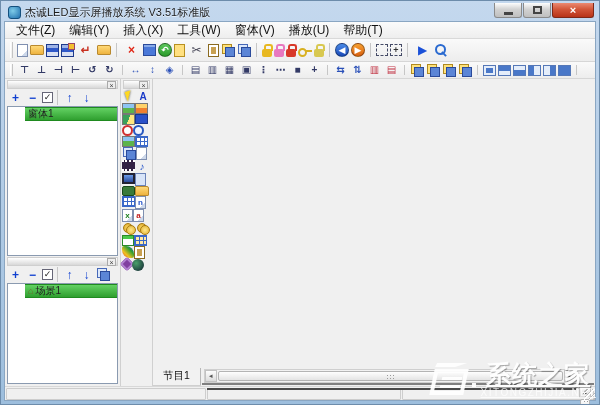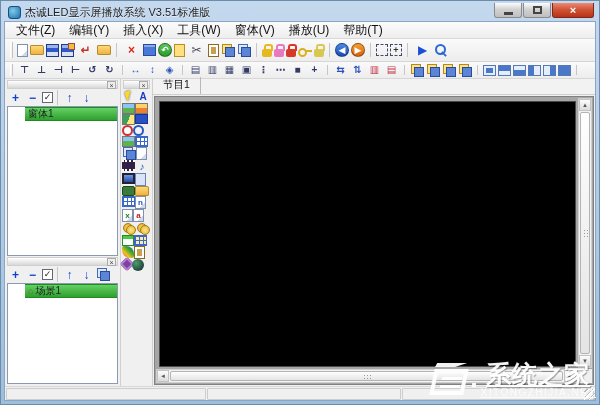--- a/index.html
+++ b/index.html
@@ -108,21 +108,21 @@
   .list1{flex:3;min-height:0;}
   .list2{flex:2;min-height:0;margin-bottom:2px;}
   .li{height:14px;display:flex;align-items:center;font-size:10px;padding-left:3px;color:#222;gap:2px;}
   .li.sel{background:linear-gradient(#63d163,#2f9f2f);border-top:1px solid #1f8a1f;border-bottom:1px solid #1f8a1f;}
   .li .mini{font-size:9px;color:#7a5a2a;line-height:1;}
   .descbar{height:15px;flex:none;border-top:1px solid #fff;font-size:9.5px;color:#222;display:flex;align-items:center;padding-left:3px;}
   
   .palcol{width:32px;flex:none;display:flex;flex-direction:column;background:#f0f0f0;border-right:1px solid #d0d0d0;}
   .pal{display:flex;flex-wrap:wrap;width:30px;padding:1px 0 0 1px;align-content:flex-start;}
   
-  .main{flex:1;display:flex;flex-direction:column;min-width:0;}
+  .main{flex:1;display:flex;flex-direction:row;min-width:0;align-items:flex-end;}
   .tabbar{height:16px;background:#f2f2f2;border-bottom:1px solid #cfcfcf;display:flex;align-items:flex-end;flex:none;}
   .tab{font-size:10.5px;color:#111;padding:1px 10px 2px 10px;border-right:1px solid #b8b8b8;}
   .view{flex:1;position:relative;background:#a6a6a6;border:1px solid #808080;margin:1px;min-height:0;}
   .canvas{position:absolute;left:4px;top:4px;right:17px;bottom:17px;background:#000;border:1px solid #4a4a4a;}
   .vscroll{position:absolute;right:1px;top:1px;bottom:16px;width:14px;background:#f2f2f2;border:1px solid #cfcfcf;
            display:flex;flex-direction:column;}
   .hscroll{position:absolute;left:1px;right:16px;bottom:1px;height:14px;background:#f2f2f2;border:1px solid #cfcfcf;
            display:flex;flex-direction:row;}
   .sbtn{flex:none;width:12px;height:12px;display:flex;align-items:center;justify-content:center;
         font-size:7px;color:#555;background:linear-gradient(#fdfdfd,#dcdcdc);border:1px solid #c2c2c2;}

